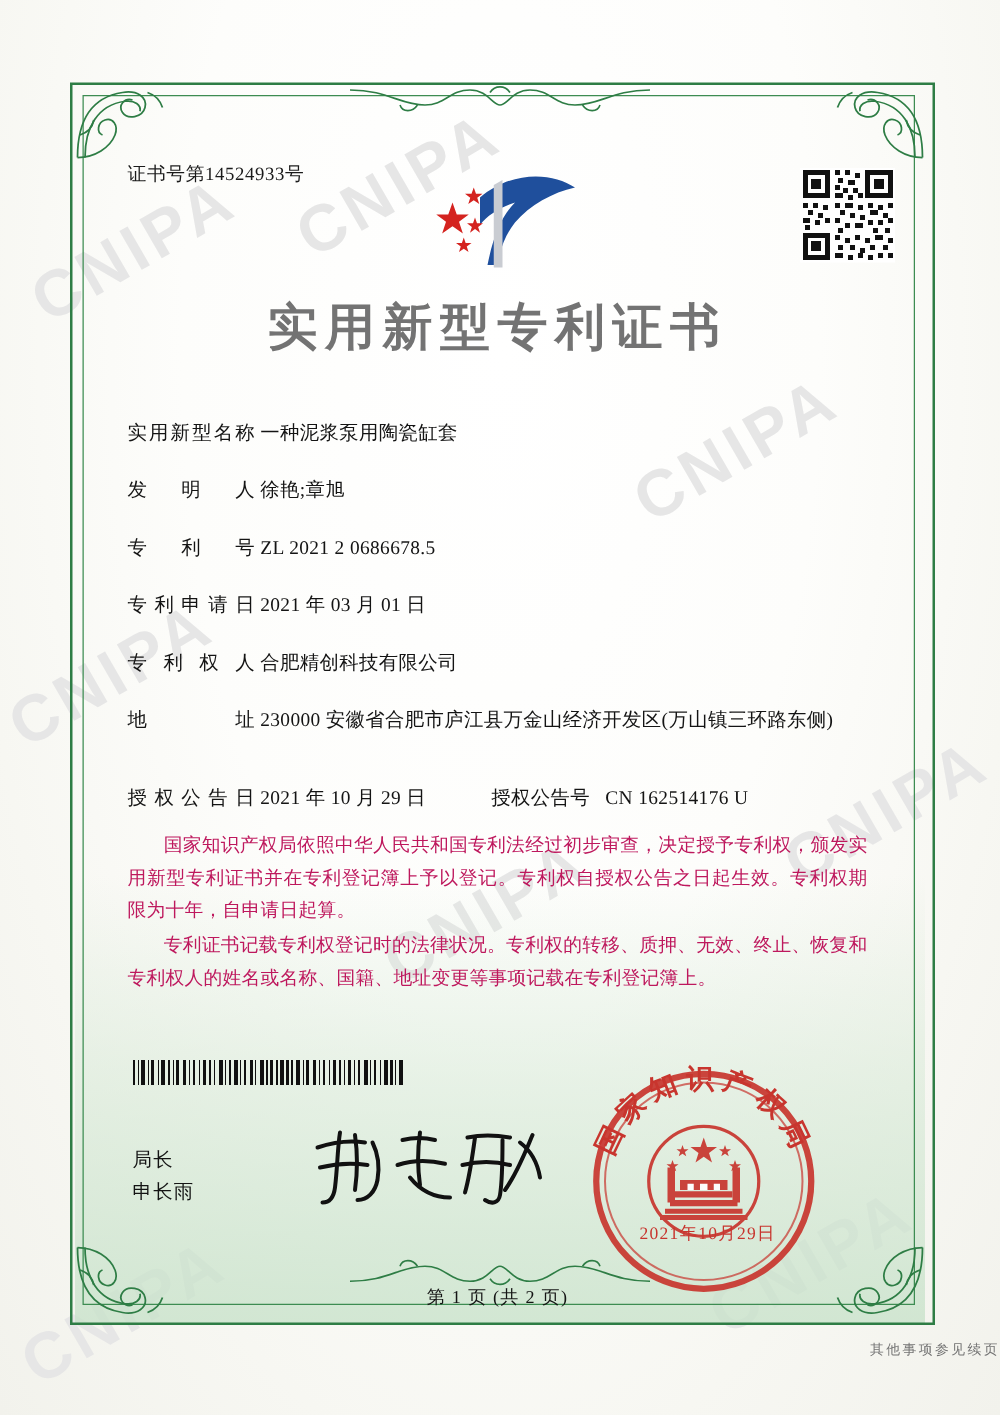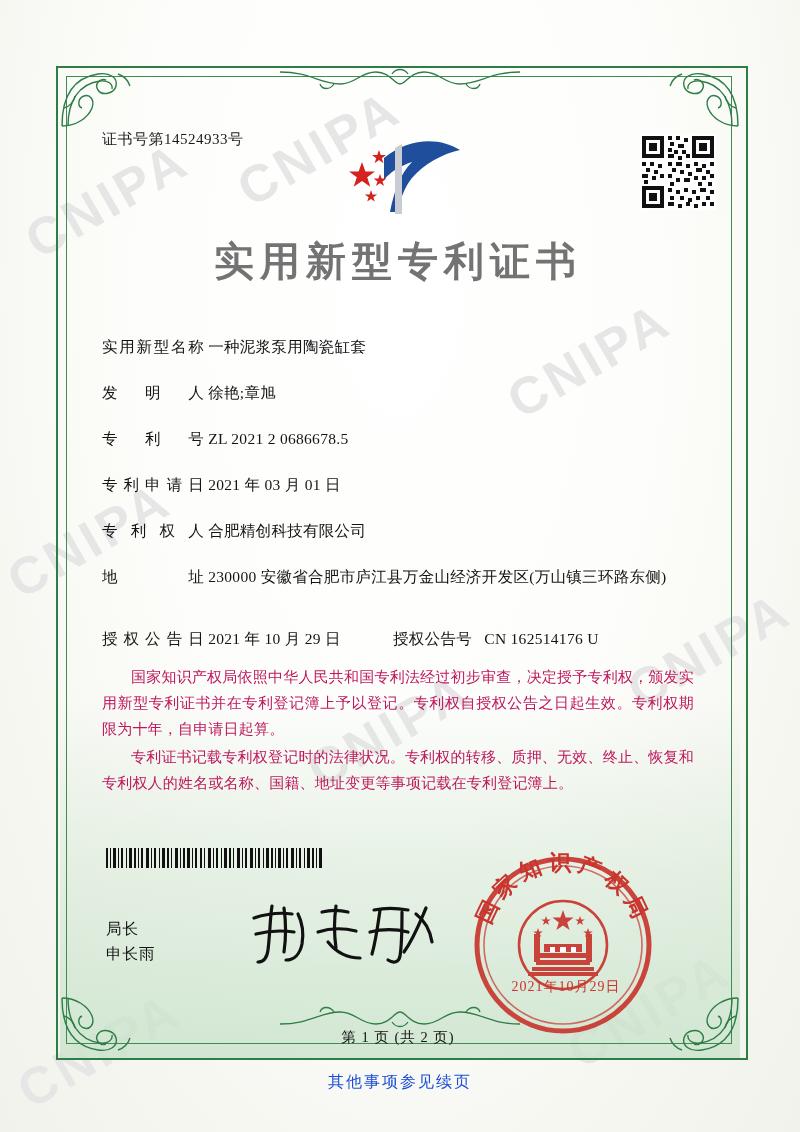--- a/index.html
+++ b/index.html
@@ -220,23 +220,23 @@
     text-align: center;
     font-size: 14.5px;
     color: #141414;
     letter-spacing: 1px;
   }
 
   #footer-note {
     position: absolute;
     left: 0; top: 1072px;
     width: 800px;
-    text-align: center;
-    font-size: 16px;
-    color: #1d4ed8;
+    text-align: right;
+    font-size: 11px;
+    color: #737373;
     letter-spacing: 2px;
   }
 </style>
 </head>
 <body>
 
 <div id="page">
 
   <div id="paper-tint"></div>
 

